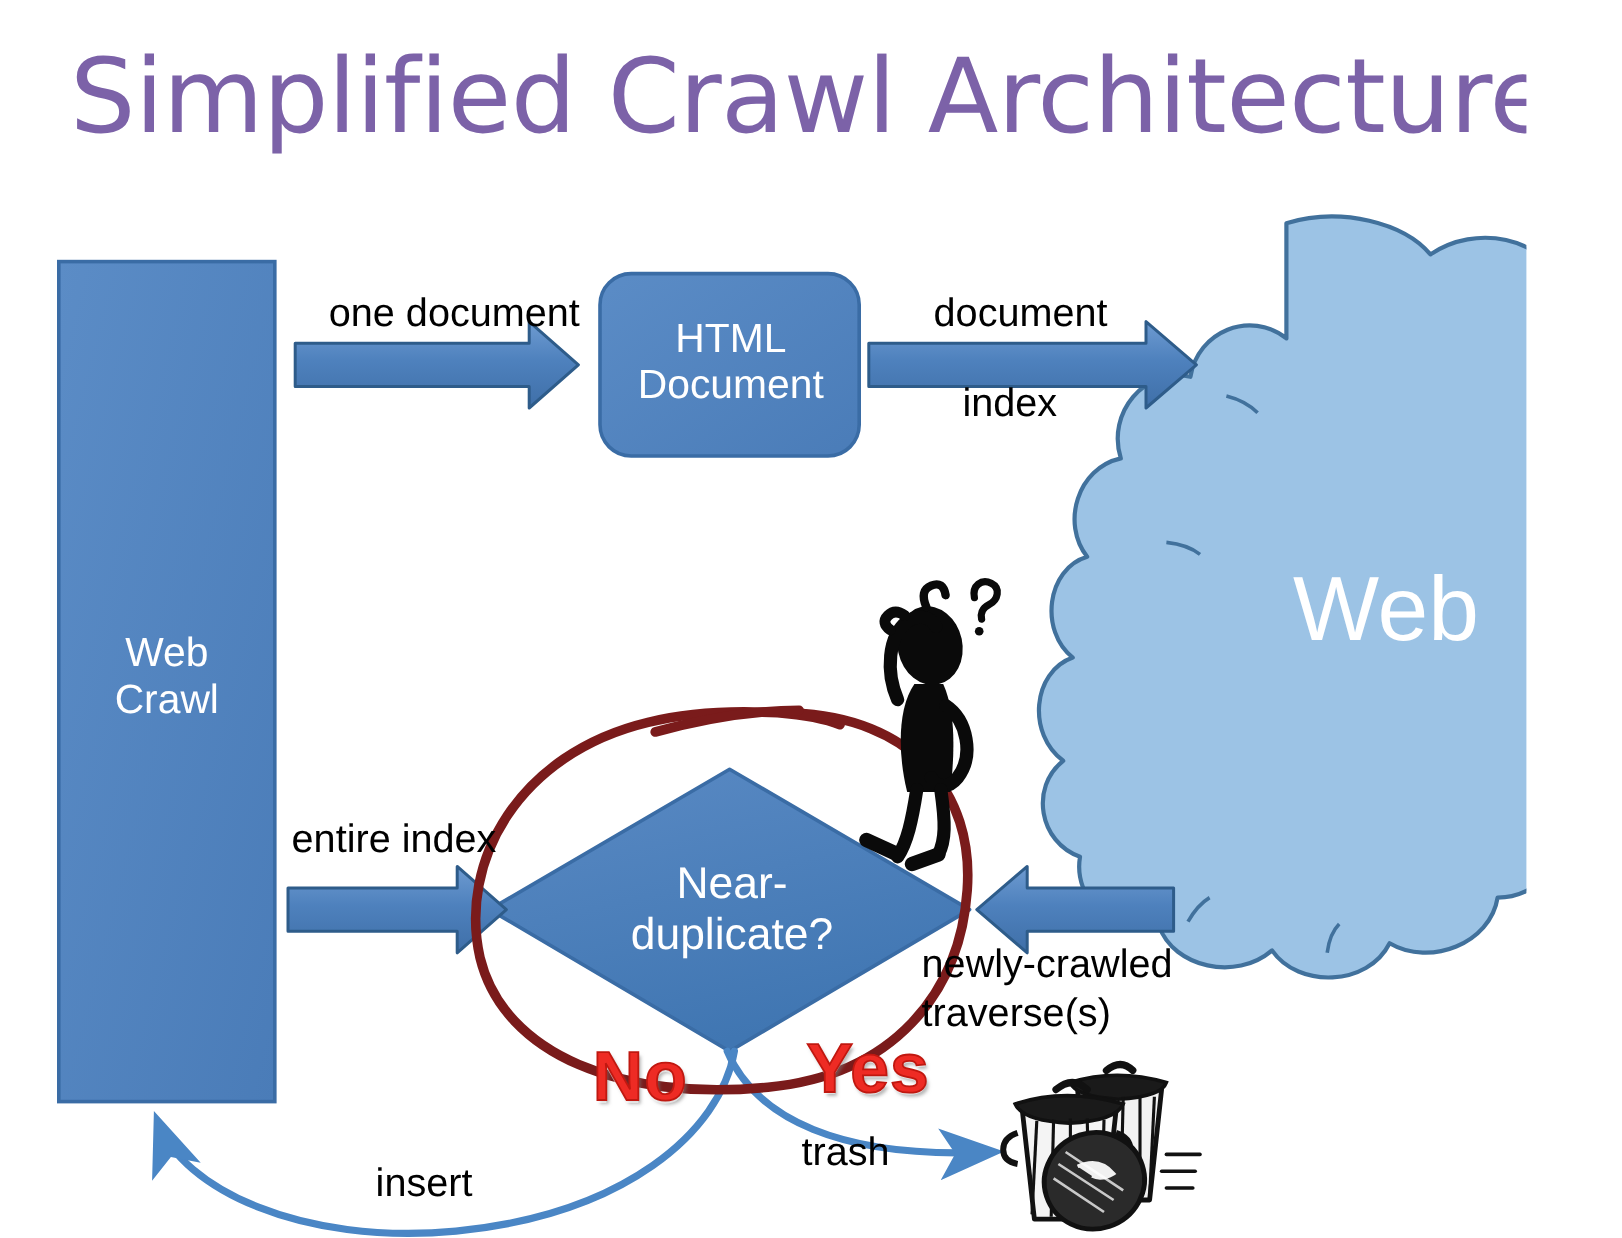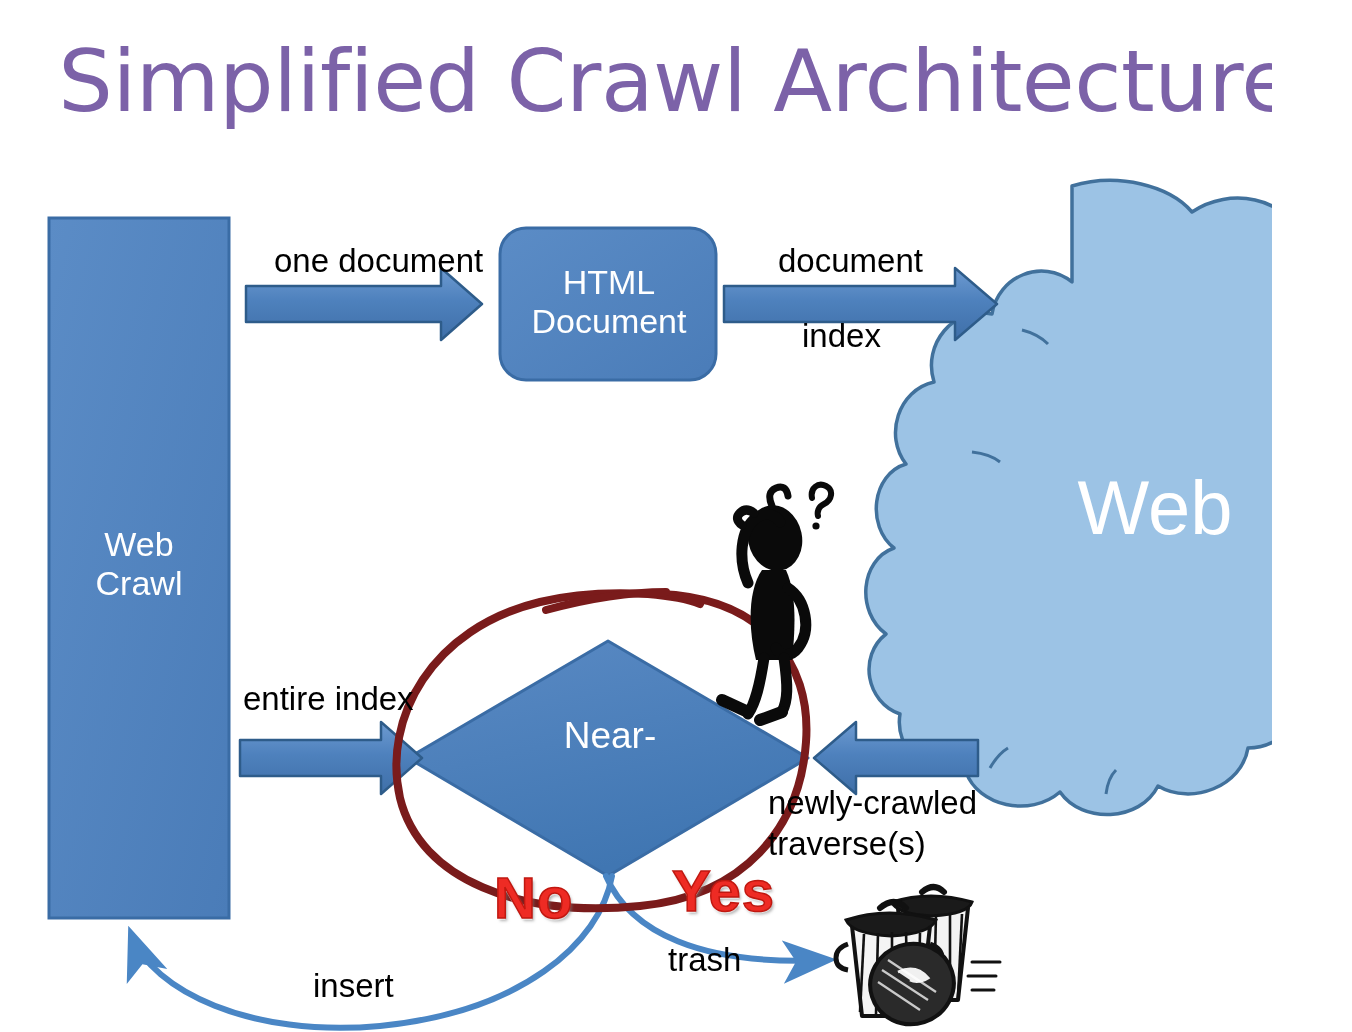--- a/index.html
+++ b/index.html
@@ -278,20 +278,21 @@
     <div>Crawl</div>
   </div>
 
   <div class="abs wtxt" id="htmldoc-label">
     <div>HTML</div>
     <div>Document</div>
   </div>
 
   <div class="abs wtxt" id="diamond-label">
     <div>Near-</div>
+    <div>duplicate?</div>
   </div>
 
   <div class="abs wtxt" id="web-label">Web</div>
 
   <div class="abs lbl" id="lbl-one-document">one document</div>
 
   <div class="abs lbl" id="lbl-traverse">document</div>
 
   <div class="abs lbl" id="lbl-links">index</div>
 

